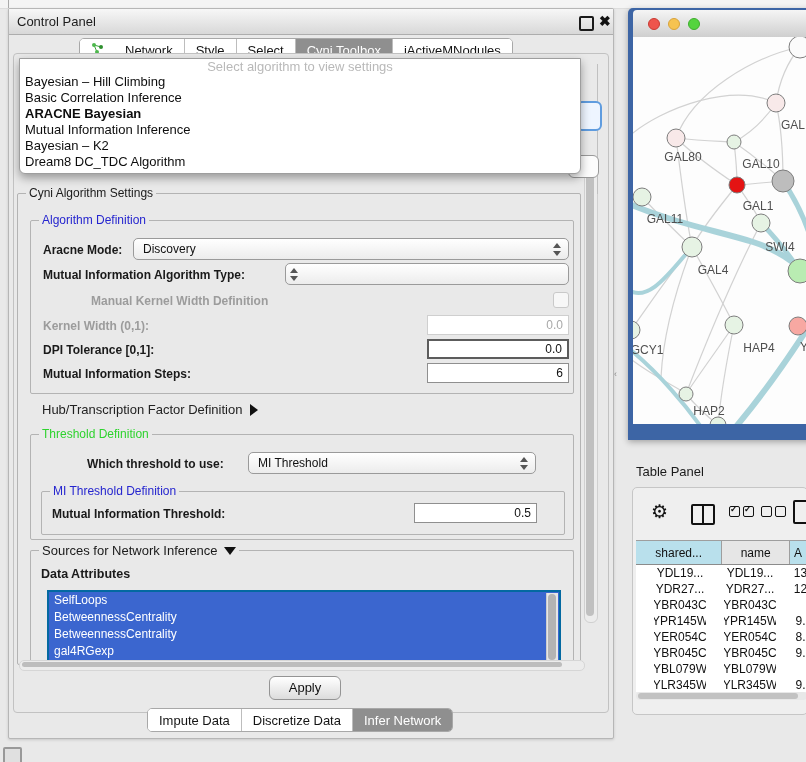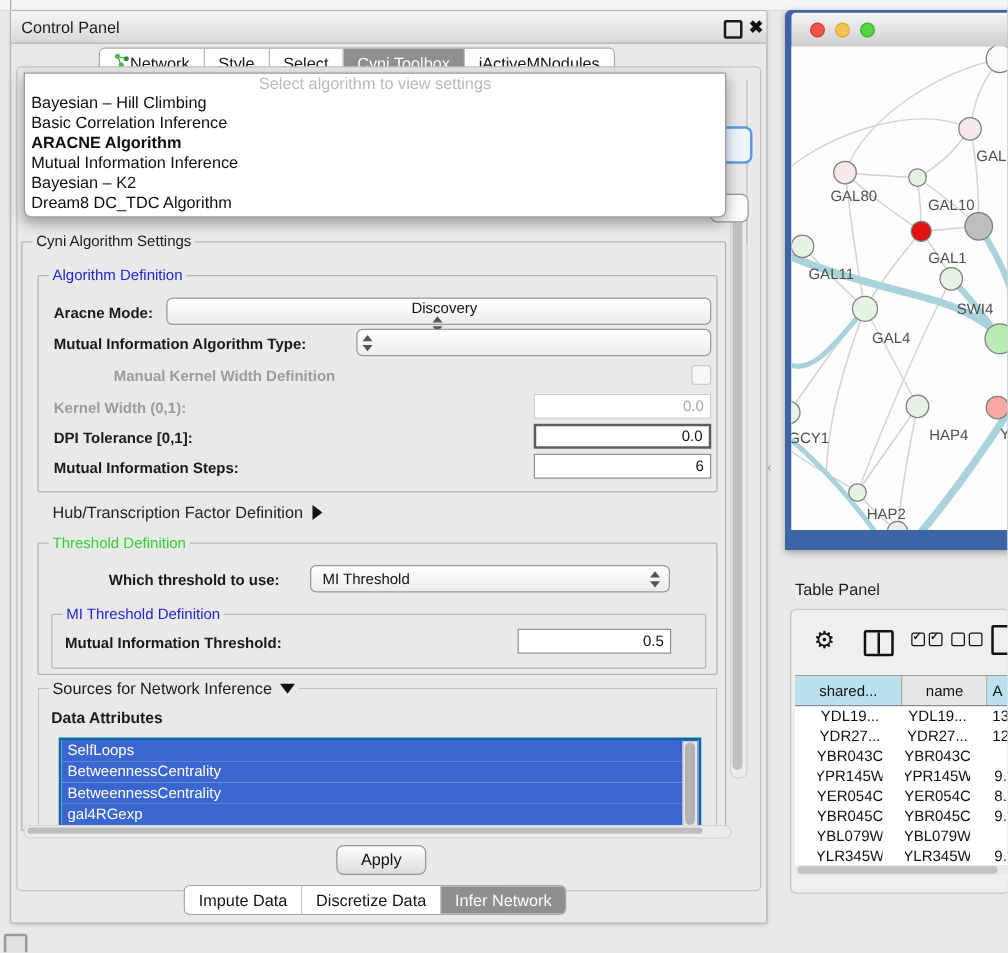--- a/index.html
+++ b/index.html
@@ -10,21 +10,21 @@
 
   
   .cp{position:absolute;left:8px;top:8px;width:604px;height:729px;background:#e9e9e9;border:1px solid #b6b6b6;border-radius:2px;box-shadow:0 1px 3px rgba(0,0,0,.15);}
   .cp-titlebar{position:absolute;left:0;top:0;width:100%;height:25px;background:linear-gradient(#f7f7f7,#d8d8d8);border-bottom:1px solid #adadad;}
   .cp-title{position:absolute;left:8px;top:5px;font-size:13px;color:#1c1c1c;}
   .cp-float{position:absolute;left:570px;top:7px;width:11px;height:11px;border:2px solid #1a1a1a;border-radius:2px;cursor:pointer;}
   .cp-close{position:absolute;left:590px;top:4px;font-size:14px;font-weight:bold;color:#111;cursor:pointer;}
 
   
   .segbar{position:absolute;display:flex;border:1px solid #a8a8a8;border-radius:5px;overflow:hidden;background:#fff;height:22px;}
-  .seg{display:flex;align-items:center;gap:0;padding:0 11px;font-size:13px;color:#141414;background:#fff;border-right:1px solid #bdbdbd;white-space:nowrap;cursor:pointer;}
+  .seg{display:flex;align-items:center;gap:21px;padding:0 11px;font-size:13px;color:#141414;background:#fff;border-right:1px solid #bdbdbd;white-space:nowrap;cursor:pointer;}
   .seg:last-child{border-right:none;}
   .seg.sel{background:#8f8f8f;color:#fff;}
 
   
   .content-frame{position:absolute;left:4px;top:44px;width:594px;height:658px;border:1px solid #c2c2c2;border-radius:4px;background:#e9e9e9;}
 
   
   .popup{position:absolute;left:10px;top:49px;width:560px;height:114px;background:#fff;border:1px solid #9e9e9e;border-radius:0 0 6px 6px;box-shadow:0 4px 10px rgba(0,0,0,.35);z-index:40;overflow:hidden;}
   .popup-placeholder{height:15px;text-align:center;color:#b9b9b9;font-size:13px;line-height:15px;}
   .popup-item{height:16px;line-height:16px;padding-left:5px;font-size:13px;color:#0d0d0d;cursor:pointer;}
@@ -151,35 +151,35 @@
 
     <div class="frag-vline"></div>
     <div class="frag-blue"></div>
     <div class="frag-combo"></div>
 
     <div class="popup">
       <div class="popup-placeholder">Select algorithm to view settings</div>
       <div id="popup-list">
           <div class="popup-item">Bayesian – Hill Climbing</div>
           <div class="popup-item">Basic Correlation Inference</div>
-          <div class="popup-item bold">ARACNE Algorithm</div>
+          <div class="popup-item bold">ARACNE Bayesian</div>
           <div class="popup-item">Mutual Information Inference</div>
           <div class="popup-item">Bayesian – K2</div>
           <div class="popup-item">Dream8 DC_TDC Algorithm</div>
         </div>
     </div>
 
     <div class="group" style="left:8px;top:184px;width:562px;height:470px;">
       <span class="legend black">Cyni Algorithm Settings</span>
 
       <div class="group" style="left:12px;top:26px;width:542px;height:172px;">
         <span class="legend blue">Algorithm Definition</span>
 
         <span class="lbl" style="left:12px;top:22px;">Aracne Mode:</span>
-        <div class="combo" style="left:102px;top:17px;width:436px;flex-direction:column;">
+        <div class="combo" style="left:102px;top:17px;width:436px;">
           <span class="combo-text">Discovery</span>
           <span class="stepper">
               <i class="tri-up"></i>
               <i class="tri-dn"></i>
             </span>
         </div>
 
         <span class="lbl" style="left:12px;top:47px;">Mutual Information Algorithm Type:</span>
         <div class="combo" style="left:254px;top:42px;width:284px;">
           <span class="stepper">

